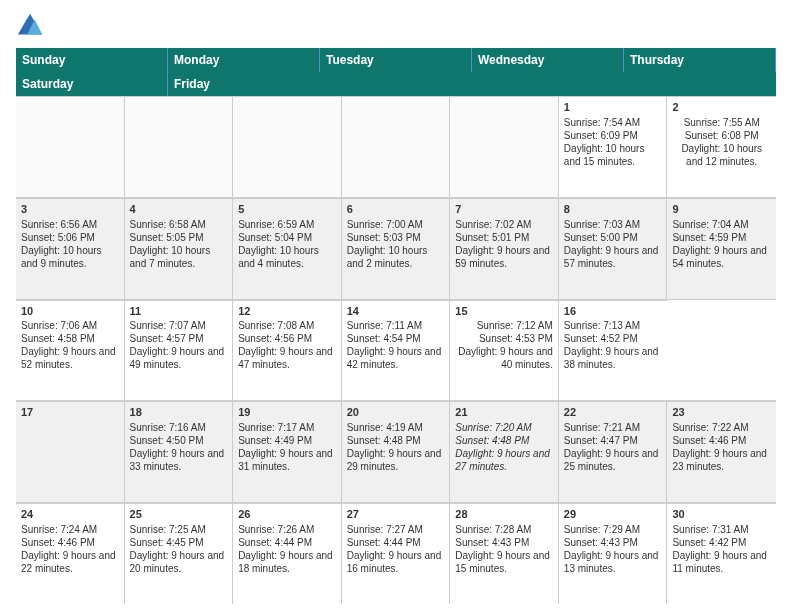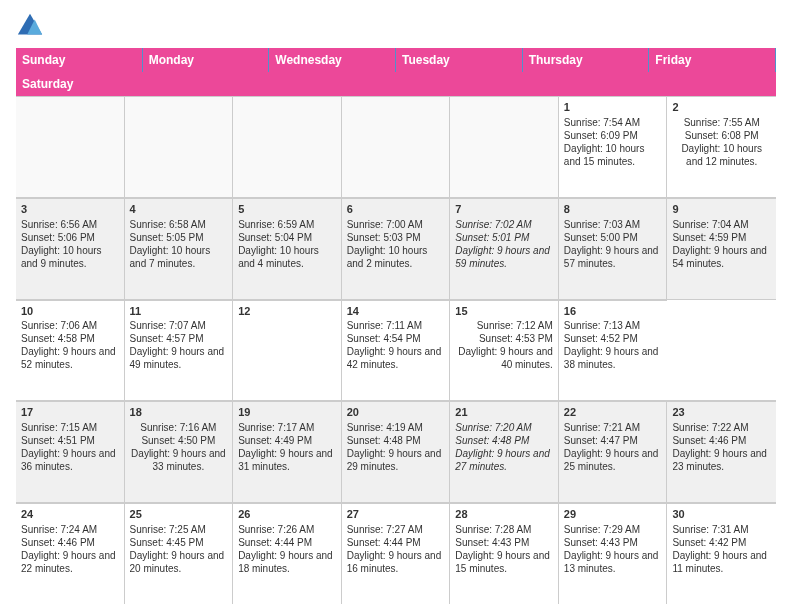--- a/index.html
+++ b/index.html
@@ -53,22 +53,22 @@
       color: #555;
       font-style: italic;
     }
     .calendar {
       flex: 1;
       display: flex;
       flex-direction: column;
     }
     .cal-header-row {
       display: grid;
-      grid-template-columns: repeat(6, 1fr);
-      background: #ec4899;
+      grid-template-columns: repeat(5, 1fr);
+      background: #0f766e;
     }
     .cal-header-cell {
       color: #fff;
       font-size: 12px;
       font-weight: bold;
       padding: 5px 6px;
       text-align: left;
       border-right: 1px solid #5090cc;
     }
     .cal-header-cell:last-child { border-right: none; }
@@ -128,25 +128,25 @@
     <div class="title-area">
       <div class="month-title"></div>
       <div class="location"></div>
     </div>
   </div>
 
   <div class="calendar">
     <div class="cal-header-row">
     <div class="cal-header-cell">Sunday</div>
         <div class="cal-header-cell">Monday</div>
+        <div class="cal-header-cell">Tuesday</div>
         <div class="cal-header-cell">Wednesday</div>
-        <div class="cal-header-cell">Tuesday</div>
         <div class="cal-header-cell">Thursday</div>
+        <div class="cal-header-cell">Saturday</div>
         <div class="cal-header-cell">Friday</div>
-        <div class="cal-header-cell">Saturday</div>
       </div>
     <div class="cal-body">
     <div class="cal-row">
           <div class="cal-cell empty"></div>
           <div class="cal-cell empty"></div>
           <div class="cal-cell empty"></div>
           <div class="cal-cell empty"></div>
           <div class="cal-cell empty"></div>
           <div class="cal-cell">
             <span class="day-number">1</span>
@@ -181,21 +181,21 @@
 Daylight: 10 hours and 4 minutes.</div>
           </div>
           <div class="cal-cell shaded">
             <span class="day-number">6</span>
             <div class="cell-info" style="white-space: pre-line;">Sunrise: 7:00 AM
 Sunset: 5:03 PM
 Daylight: 10 hours and 2 minutes.</div>
           </div>
           <div class="cal-cell shaded">
             <span class="day-number">7</span>
-            <div class="cell-info" style="white-space: pre-line; font-style: italic;">Sunrise: 7:02 AM
+            <div class="cell-info" style="white-space: pre-line;">Sunrise: 7:02 AM
 Sunset: 5:01 PM
 Daylight: 9 hours and 59 minutes.</div>
           </div>
           <div class="cal-cell shaded">
             <span class="day-number">8</span>
             <div class="cell-info" style="white-space: pre-line;">Sunrise: 7:03 AM
 Sunset: 5:00 PM
 Daylight: 9 hours and 57 minutes.</div>
           </div>
           <div class="cal-cell shaded">
@@ -213,20 +213,23 @@
 Daylight: 9 hours and 52 minutes.</div>
           </div>
           <div class="cal-cell">
             <span class="day-number">11</span>
             <div class="cell-info" style="white-space: pre-line;">Sunrise: 7:07 AM
 Sunset: 4:57 PM
 Daylight: 9 hours and 49 minutes.</div>
           </div>
           <div class="cal-cell">
             <span class="day-number">12</span>
+            <div class="cell-info" style="white-space: pre-line;">Sunrise: 7:08 AM
+Sunset: 4:56 PM
+Daylight: 9 hours and 47 minutes.</div>
           </div>
           <div class="cal-cell">
             <span class="day-number">14</span>
             <div class="cell-info" style="white-space: pre-line;">Sunrise: 7:11 AM
 Sunset: 4:54 PM
 Daylight: 9 hours and 42 minutes.</div>
           </div>
           <div class="cal-cell">
             <span class="day-number">15</span>
             <div class="cell-info" style="white-space: pre-line; text-align: right;">Sunrise: 7:12 AM
@@ -236,27 +239,24 @@
           <div class="cal-cell">
             <span class="day-number">16</span>
             <div class="cell-info" style="white-space: pre-line;">Sunrise: 7:13 AM
 Sunset: 4:52 PM
 Daylight: 9 hours and 38 minutes.</div>
           </div>
         </div>
         <div class="cal-row">
           <div class="cal-cell shaded">
             <span class="day-number">17</span>
-            <div class="cell-info" style="white-space: pre-line;">Sunrise: 7:15 AM
-Sunset: 4:51 PM
-Daylight: 9 hours and 36 minutes.</div>
           </div>
           <div class="cal-cell shaded">
             <span class="day-number">18</span>
-            <div class="cell-info" style="white-space: pre-line; text-align: center;">Sunrise: 7:16 AM
+            <div class="cell-info" style="white-space: pre-line;">Sunrise: 7:16 AM
 Sunset: 4:50 PM
 Daylight: 9 hours and 33 minutes.</div>
           </div>
           <div class="cal-cell shaded">
             <span class="day-number">19</span>
             <div class="cell-info" style="white-space: pre-line;">Sunrise: 7:17 AM
 Sunset: 4:49 PM
 Daylight: 9 hours and 31 minutes.</div>
           </div>
           <div class="cal-cell shaded">

